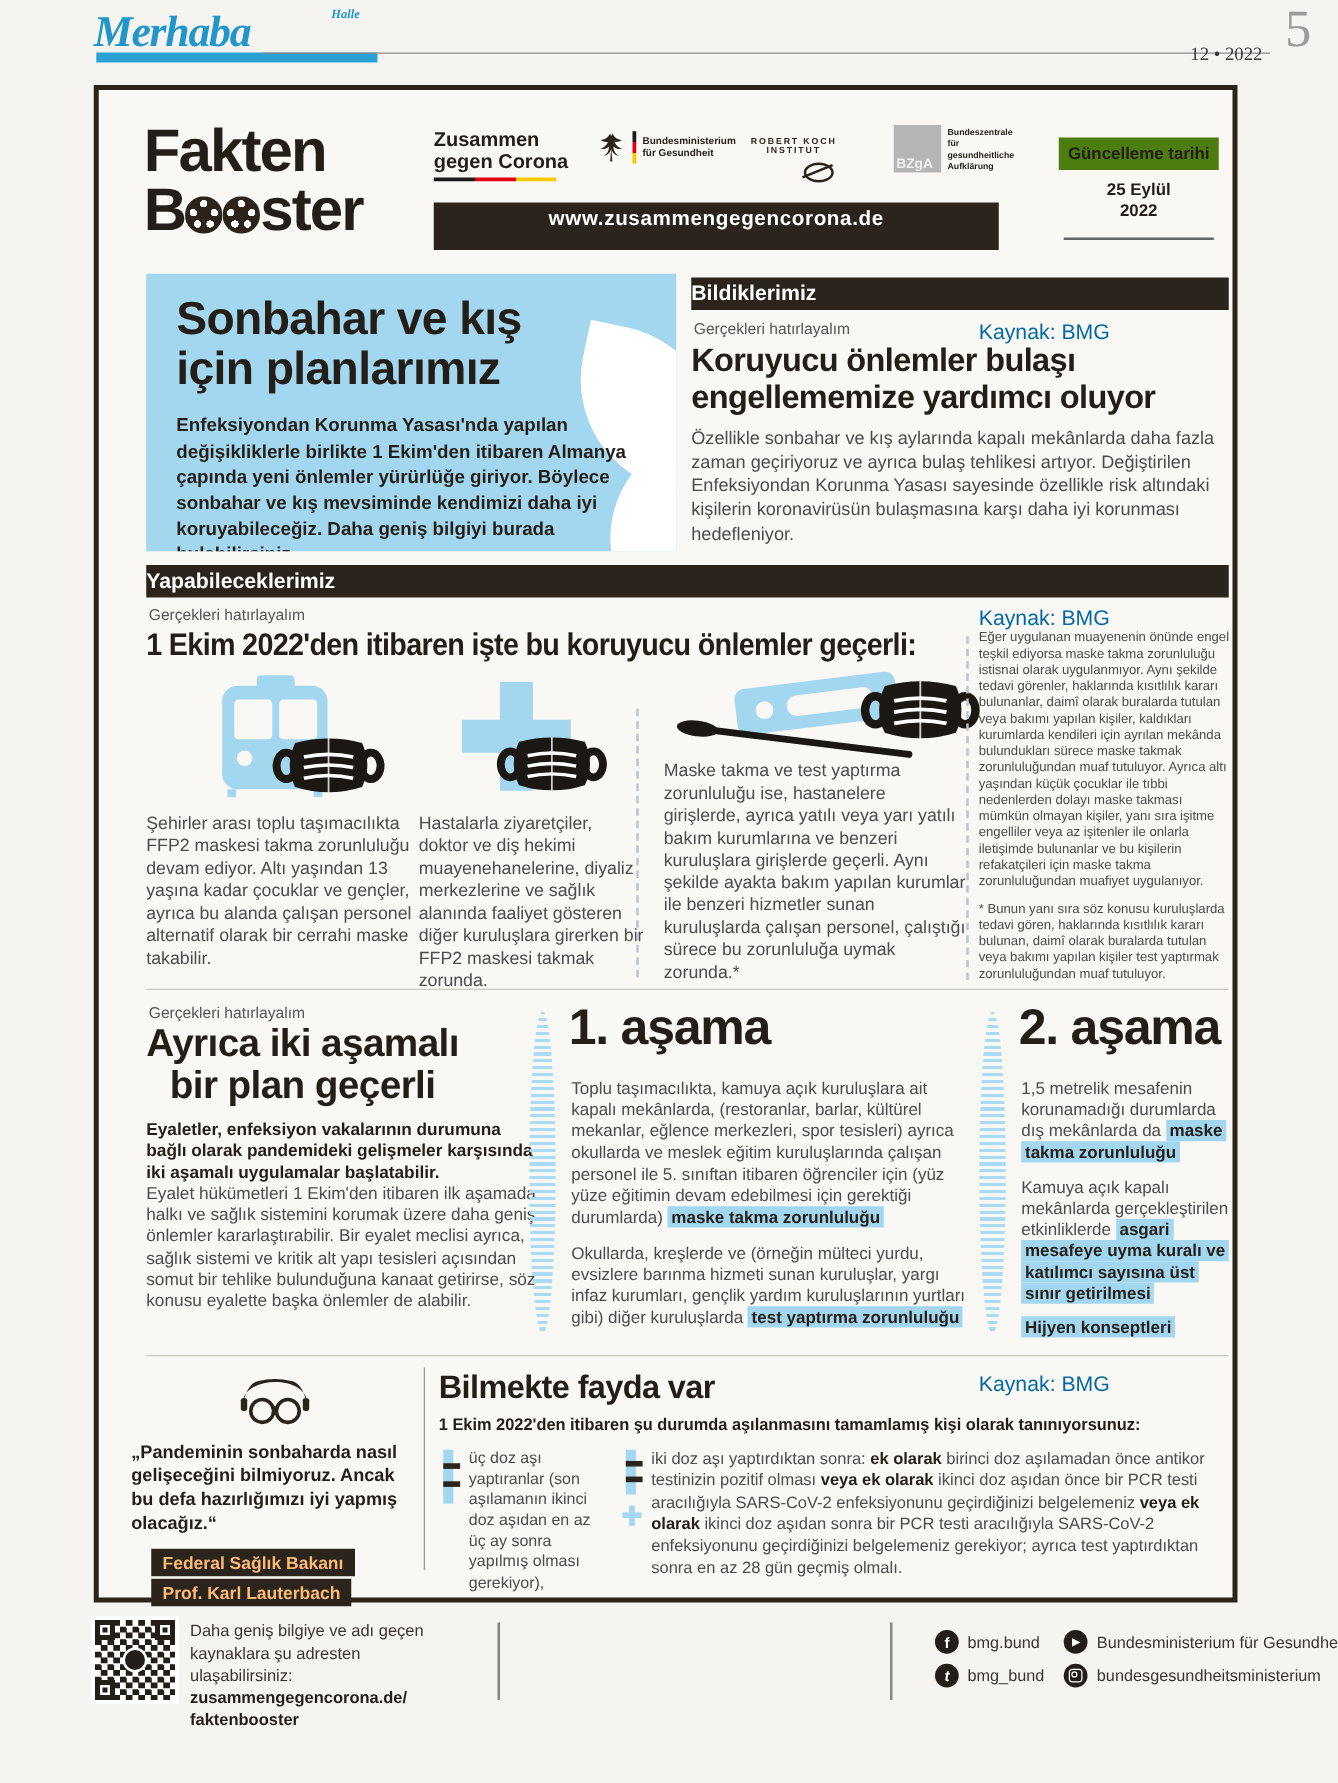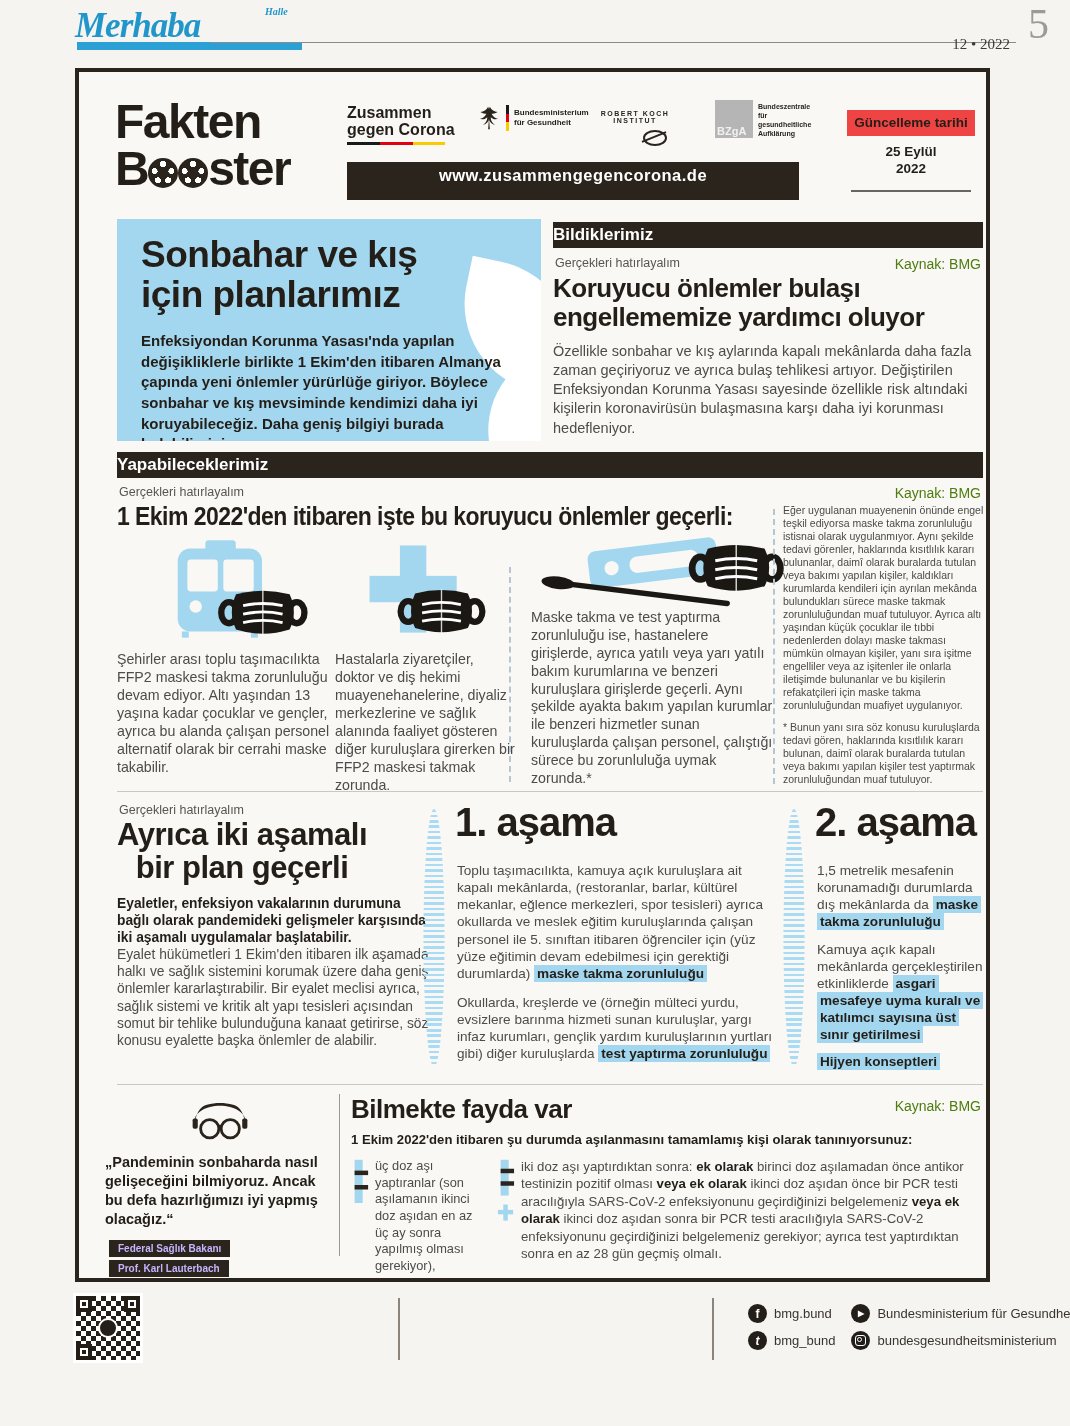--- a/index.html
+++ b/index.html
@@ -3,39 +3,39 @@
 <meta charset="utf-8">
 <style>
   html,body{margin:0;padding:0;}
   body{width:1070px;height:1426px;background:#f2f0ec;font-family:"Liberation Sans",sans-serif;position:relative;overflow:hidden;}
   .abs{position:absolute;}
   #page{position:relative;width:1070px;height:1426px;background:#f6f4f0;}
   .dark{background:#2b241d;}
   .tdark{color:#241e18;}
   .gray{color:#4c4c4c;}
   .kicker{font-size:12.5px;color:#555;}
-  .src{font-size:14px;color:#4d7c0f;text-align:right;}
+  .src{font-size:17px;color:#0369a1;}
   .bar{height:26px;line-height:26px;background:#2b241d;color:#fff;font-weight:800;font-size:17px;box-sizing:border-box;}
   .hl{background:#a3d7f0;font-weight:800;color:#241e18;padding:1px 3px;box-decoration-break:clone;-webkit-box-decoration-break:clone;}
   .lens{background:repeating-linear-gradient(180deg,#a9dcf4 0 2.5px,rgba(0,0,0,0) 2.5px 5.5px);clip-path:ellipse(48% 50% at 50% 50%);}
   .dashline{border-left:2px dashed #b5c6d2;width:0;}
   .hr{height:1px;background:#ccc7c0;}
   .vo{display:inline-block;width:30px;height:30px;border-radius:50%;vertical-align:baseline;transform:translateY(3px);
       background:radial-gradient(circle 3px at 50% 20%,#fff 98%,rgba(0,0,0,0)),
                  radial-gradient(circle 3px at 22% 44%,#fff 98%,rgba(0,0,0,0)),
                  radial-gradient(circle 3px at 78% 44%,#fff 98%,rgba(0,0,0,0)),
                  radial-gradient(circle 3px at 33% 74%,#fff 98%,rgba(0,0,0,0)),
                  radial-gradient(circle 3px at 67% 74%,#fff 98%,rgba(0,0,0,0)),
                  #2b241d;}
   .leaf{position:absolute;background:#fff;border-radius:0 75% 0 75%;}
   .flag-h{height:3px;background:linear-gradient(90deg,#1a1a1a 0 34%,#e1000f 34% 67%,#f8cc00 67%);}
   .flag-v{width:3px;background:linear-gradient(180deg,#1a1a1a 0 34%,#e1000f 34% 67%,#f8cc00 67%);}
   .rki-oval{display:inline-block;width:20px;height:12px;border:2px solid #2b241d;border-radius:50%;position:relative;}
   .rki-oval::after{content:"";position:absolute;left:-4px;top:4px;width:26px;height:2px;background:#2b241d;transform:rotate(-22deg);}
-  .attrbox{display:inline-block;background:#2b241d;color:#c4b5fd;font-weight:800;font-size:10px;padding:3px 9px;margin:1px 4px;}
+  .attrbox{display:inline-block;background:#2b241d;color:#fdba74;font-weight:800;font-size:14px;padding:3px 9px;margin:1px 16px;}
   .sic{width:19px;height:19px;border-radius:50%;background:#241e18;color:#fff;display:inline-flex;align-items:center;justify-content:center;font-size:12px;font-weight:bold;flex:none;}
   .socrow{display:flex;align-items:center;gap:7px;font-size:13px;color:#3a342e;}
   .qr{width:64px;height:64px;position:relative;background:repeating-conic-gradient(#241e18 0% 25%,#fff 0% 50%) 0 0/10px 10px;outline:3px solid #fff;}
   .fp{position:absolute;width:16px;height:16px;border:4px solid #241e18;background:#fff;box-sizing:border-box;}
   .fp i{position:absolute;left:2px;top:2px;width:4px;height:4px;background:#241e18;}
   .qrc{position:absolute;left:22px;top:22px;width:20px;height:20px;border-radius:50%;background:#241e18;border:2px solid #fff;box-sizing:border-box;}
   .igsq{width:9px;height:9px;border:1.5px solid #fff;border-radius:3px;position:relative;display:block;}
   .igsq::after{content:"";position:absolute;width:3px;height:3px;border:1px solid #fff;border-radius:50%;top:1px;left:1px;}
   .bodytext{line-height:1.3;}
   p{margin:0;}
@@ -92,21 +92,21 @@
       <div class="tdark" style="font-size:7px;font-weight:bold;line-height:1.3;padding-top:2px;">
         <div>Bundeszentrale</div>
         <div>für</div>
         <div>gesundheitliche</div>
         <div>Aufklärung</div>
       </div>
     </div>
 
     <div class="abs dark" style="left:268px;top:90px;width:452px;height:38px;line-height:27px;text-align:center;color:#fff;font-weight:800;font-size:16.5px;letter-spacing:0.5px;">www.zusammengegencorona.de</div>
 
-    <div class="abs" style="left:768px;top:38px;width:128px;height:26px;line-height:26px;text-align:center;background:#ef4444;color:#241e18;font-weight:800;font-size:13.5px;">Güncelleme tarihi</div>
+    <div class="abs" style="left:768px;top:38px;width:128px;height:26px;line-height:26px;text-align:center;background:#4d7c0f;color:#241e18;font-weight:800;font-size:13.5px;">Güncelleme tarihi</div>
     <div class="abs tdark" style="left:768px;top:72px;width:128px;text-align:center;font-weight:800;font-size:13.5px;line-height:1.25;">
       <div>25 Eylül</div>
       <div>2022</div>
     </div>
     <div class="abs" style="left:772px;top:118px;width:120px;height:2px;background:#666;"></div>
 
     <div class="abs" style="left:38px;top:147px;width:424px;height:222px;background:#a3d7f0;overflow:hidden;">
       <div class="leaf" style="right:-38px;top:48px;width:120px;height:120px;transform:rotate(12deg);"></div>
       <div class="leaf" style="right:-48px;top:160px;width:112px;height:112px;transform:rotate(38deg);"></div>
       <div class="tdark" style="position:absolute;left:24px;top:16px;font-size:37px;font-weight:800;line-height:1.08;letter-spacing:-0.5px;">
@@ -280,20 +280,26 @@
       </div>
     <div class="fp" style="right:0;top:0;">
         <i></i>
       </div>
     <div class="fp" style="left:0;bottom:0;">
         <i></i>
       </div>
     <div class="qrc"></div>
   </div>
 
+  <div class="abs" style="left:152px;top:1296px;width:192px;font-size:13.2px;color:#3a342e;line-height:1.35;">
+    <span>Daha geniş bilgiye ve adı geçen kaynaklara şu adresten ulaşabilirsiniz:</span><br>
+    <span class="tdark" style="font-weight:800;">
+      <span>zusammengegencorona.de/</span><br><span>faktenbooster</span>
+    </span>
+  </div>
 
   <div class="abs" style="left:398px;top:1298px;width:2px;height:62px;background:#8a847c;"></div>
 
 
   <div class="abs" style="left:712px;top:1298px;width:2px;height:62px;background:#8a847c;"></div>
 
   <div class="abs" style="left:748px;top:1304px;display:grid;grid-template-columns:max-content max-content;column-gap:16px;row-gap:8px;">
     <div class="socrow">
       <span class="sic">f</span>
       <span>bmg.bund</span>

